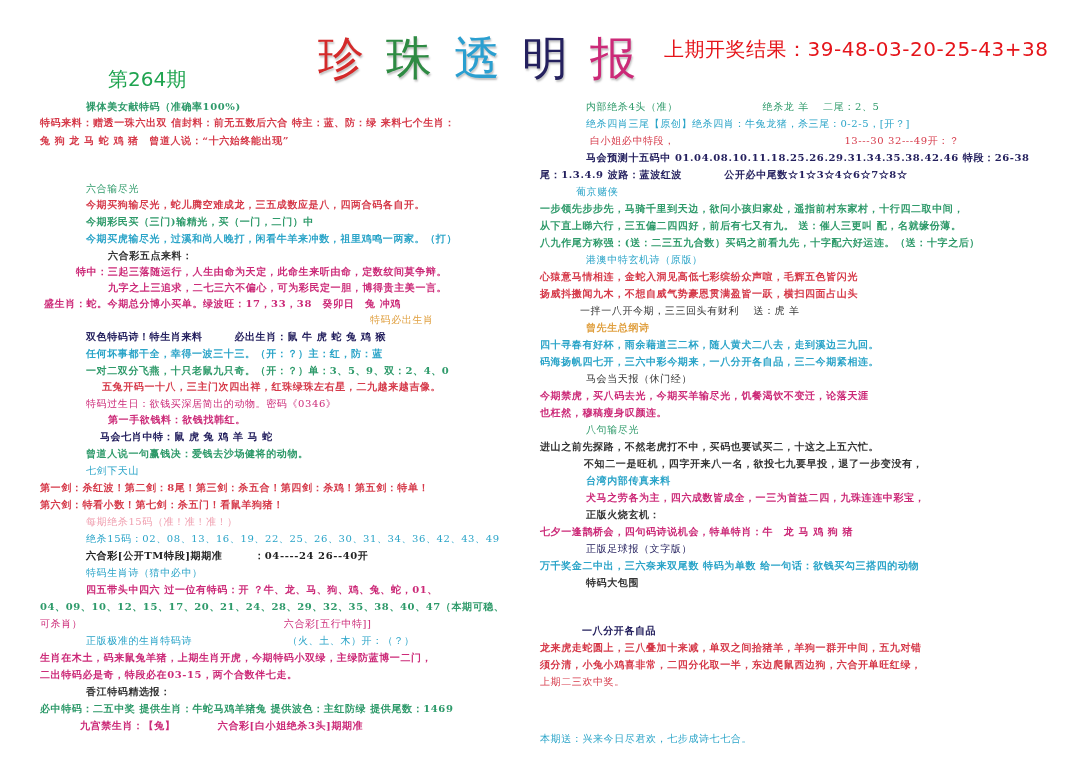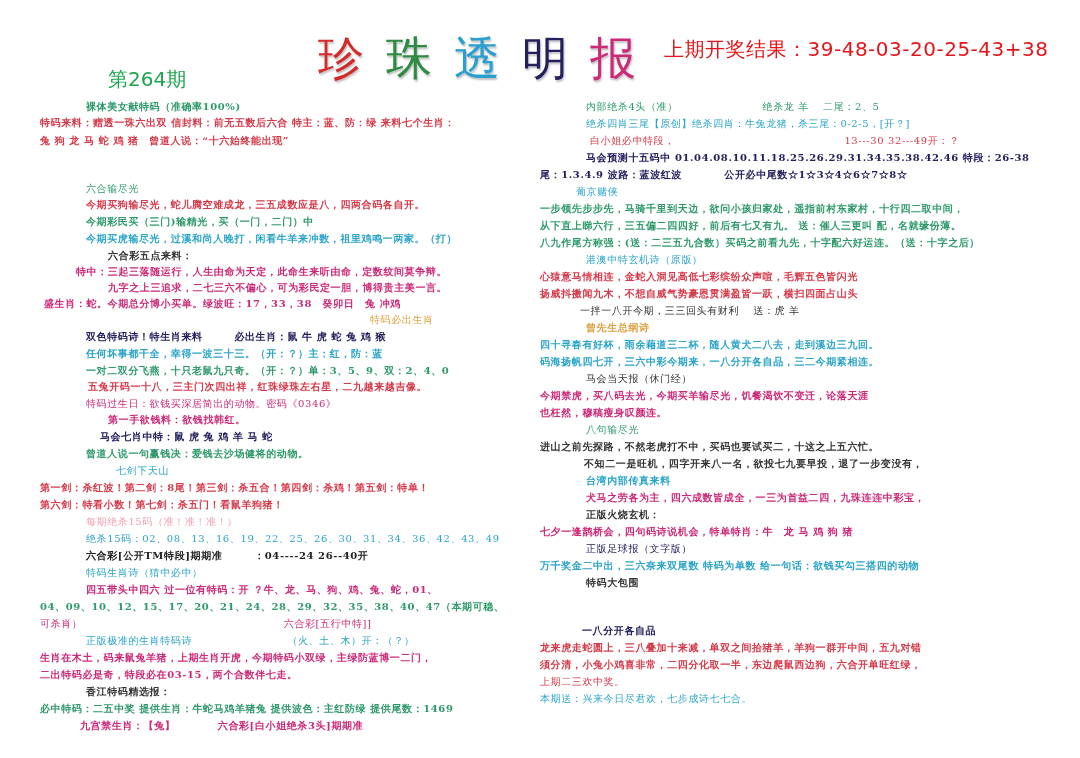--- a/index.html
+++ b/index.html
@@ -42,26 +42,26 @@
     <div class="line" style="left: 86px; top: 215px; color: rgb(46, 154, 106);">今期彩民买（三门)输精光，买（一门，二门）中</div>
     <div class="line" style="left: 86px; top: 232px; color: rgb(42, 164, 200);">今期买虎输尽光，过溪和尚人晚打，闲看牛羊来冲数，祖里鸡鸣一两家。（打）</div>
     <div class="line" style="left: 108px; top: 249px; color: rgb(51, 51, 51);">六合彩五点来料：</div>
     <div class="line" style="left: 76px; top: 265px; color: rgb(204, 42, 120);">特中：三起三落随运行，人生由命为天定，此命生来听由命，定数纹间莫争辩。</div>
     <div class="line" style="left: 108px; top: 281px; color: rgb(204, 42, 120);">九字之上三追求，二七三六不偏心，可为彩民定一胆，博得贵主美一言。</div>
     <div class="line" style="left: 44px; top: 297px; color: rgb(204, 42, 120);">盛生肖：蛇。今期总分博小买单。绿波旺：17，33，38　癸卯日　兔 冲鸡</div>
     <div class="line light" style="left: 370px; top: 313px; color: rgb(224, 160, 64);">特码必出生肖</div>
     <div class="line" style="left: 86px; top: 330px; color: rgb(36, 32, 94);">双色特码诗！特生肖来料　　　必出生肖：鼠 牛 虎 蛇 兔 鸡 猴</div>
     <div class="line" style="left: 86px; top: 347px; color: rgb(42, 164, 200);">任何坏事都干全，幸得一波三十三。（开：？）主：红，防：蓝</div>
     <div class="line" style="left: 86px; top: 364px; color: rgb(46, 154, 106);">一对二双分飞燕，十只老鼠九只奇。（开：？）单：3、5、9、双：2、4、0</div>
-    <div class="line" style="left: 88px; top: 380px; color: rgb(214, 58, 74); text-align: center;">五兔开码一十八，三主门次四出祥，红珠绿珠左右星，二九越来越吉像。</div>
+    <div class="line" style="left: 102px; top: 380px; color: rgb(214, 58, 74); text-align: center;">五兔开码一十八，三主门次四出祥，红珠绿珠左右星，二九越来越吉像。</div>
     <div class="line light" style="left: 86px; top: 397px; color: rgb(204, 42, 120);">特码过生日：欲钱买深居简出的动物。密码《0346》</div>
     <div class="line" style="left: 108px; top: 413px; color: rgb(204, 42, 120);">第一手欲钱料：欲钱找韩红。</div>
     <div class="line" style="left: 100px; top: 430px; color: rgb(36, 32, 94);">马会七肖中特：鼠 虎 兔 鸡 羊 马 蛇</div>
     <div class="line" style="left: 86px; top: 447px; color: rgb(46, 154, 106);">曾道人说一句赢钱决：爱钱去沙场健将的动物。</div>
-    <div class="line light" style="left: 86px; top: 464px; color: rgb(42, 164, 200); margin-left: 30px;">七剑下天山</div>
+    <div class="line light" style="left: 86px; top: 464px; color: rgb(42, 164, 200);">七剑下天山</div>
     <div class="line" style="left: 40px; top: 481px; color: rgb(214, 58, 74);">第一剑：杀红波！第二剑：8尾！第三剑：杀五合！第四剑：杀鸡！第五剑：特单！</div>
     <div class="line" style="left: 40px; top: 498px; color: rgb(214, 58, 74);">第六剑：特看小数！第七剑：杀五门！看鼠羊狗猪！</div>
     <div class="line light" style="left: 86px; top: 515px; color: rgb(240, 160, 176);">每期绝杀15码（准！准！准！）</div>
     <div class="line light" style="left: 86px; top: 532px; color: rgb(42, 164, 200);">绝杀15码：02、08、13、16、19、22、25、26、30、31、34、36、42、43、49</div>
     <div class="line" style="left: 86px; top: 549px; color: rgb(34, 34, 34);">六合彩[公开TM特段]期期准　　　：04----24 26--40开</div>
     <div class="line light" style="left: 86px; top: 566px; color: rgb(42, 164, 200);">特码生肖诗（猜中必中）</div>
     <div class="line" style="left: 86px; top: 583px; color: rgb(204, 42, 120);">四五带头中四六 过一位有特码：开 ？牛、龙、马、狗、鸡、兔、蛇，01、</div>
     <div class="line" style="left: 40px; top: 600px; color: rgb(46, 154, 106);">04、09、10、12、15、17、20、21、24、28、29、32、35、38、40、47（本期可稳、</div>
     <div class="line light" style="left: 40px; top: 617px; color: rgb(204, 42, 120);">可杀肖）　　　　　　　　　　　　　　　　　　　六合彩[五行中特]]</div>
     <div class="line light" style="left: 86px; top: 634px; color: rgb(42, 164, 200);">正版极准的生肖特码诗　　　　　　　　　（火、土、木）开：（？）</div>
@@ -98,14 +98,14 @@
     <div class="line" style="left: 586px; top: 491px; color: rgb(204, 42, 120);">犬马之劳各为主，四六成数皆成全，一三为首益二四，九珠连连中彩宝，</div>
     <div class="line" style="left: 586px; top: 508px; color: rgb(51, 51, 51); text-align: right;">正版火烧玄机：</div>
     <div class="line" style="left: 540px; top: 525px; color: rgb(204, 42, 120);">七夕一逢鹊桥会，四句码诗说机会，特单特肖：牛　龙 马 鸡 狗 猪</div>
     <div class="line light" style="left: 586px; top: 542px; color: rgb(36, 32, 94);">正版足球报（文字版）</div>
     <div class="line" style="left: 540px; top: 559px; color: rgb(42, 164, 200);">万千奖金二中出，三六奈来双尾数 特码为单数 给一句话：欲钱买勾三搭四的动物</div>
     <div class="line" style="left: 586px; top: 576px; color: rgb(51, 51, 51);">特码大包围</div>
     <div class="line" style="left: 582px; top: 624px; color: rgb(36, 32, 94);">一八分开各自品</div>
     <div class="line" style="left: 540px; top: 641px; color: rgb(214, 58, 74);">龙来虎走蛇圆上，三八叠加十来减，单双之间拾猪羊，羊狗一群开中间，五九对错</div>
     <div class="line" style="left: 540px; top: 658px; color: rgb(214, 58, 74);">须分清，小兔小鸡喜非常，二四分化取一半，东边爬鼠西边狗，六合开单旺红绿，</div>
     <div class="line light" style="left: 540px; top: 675px; color: rgb(214, 58, 74);">上期二三欢中奖。</div>
-    <div class="line light" style="left: 540px; top: 692px; color: rgb(42, 164, 200);">本期送：兴来今日尽君欢，七步成诗七七合。</div>
+    <div class="line light" style="left: 540px; top: 732px; color: rgb(42, 164, 200);">本期送：兴来今日尽君欢，七步成诗七七合。</div>
   </div>
 
 </body></html>

